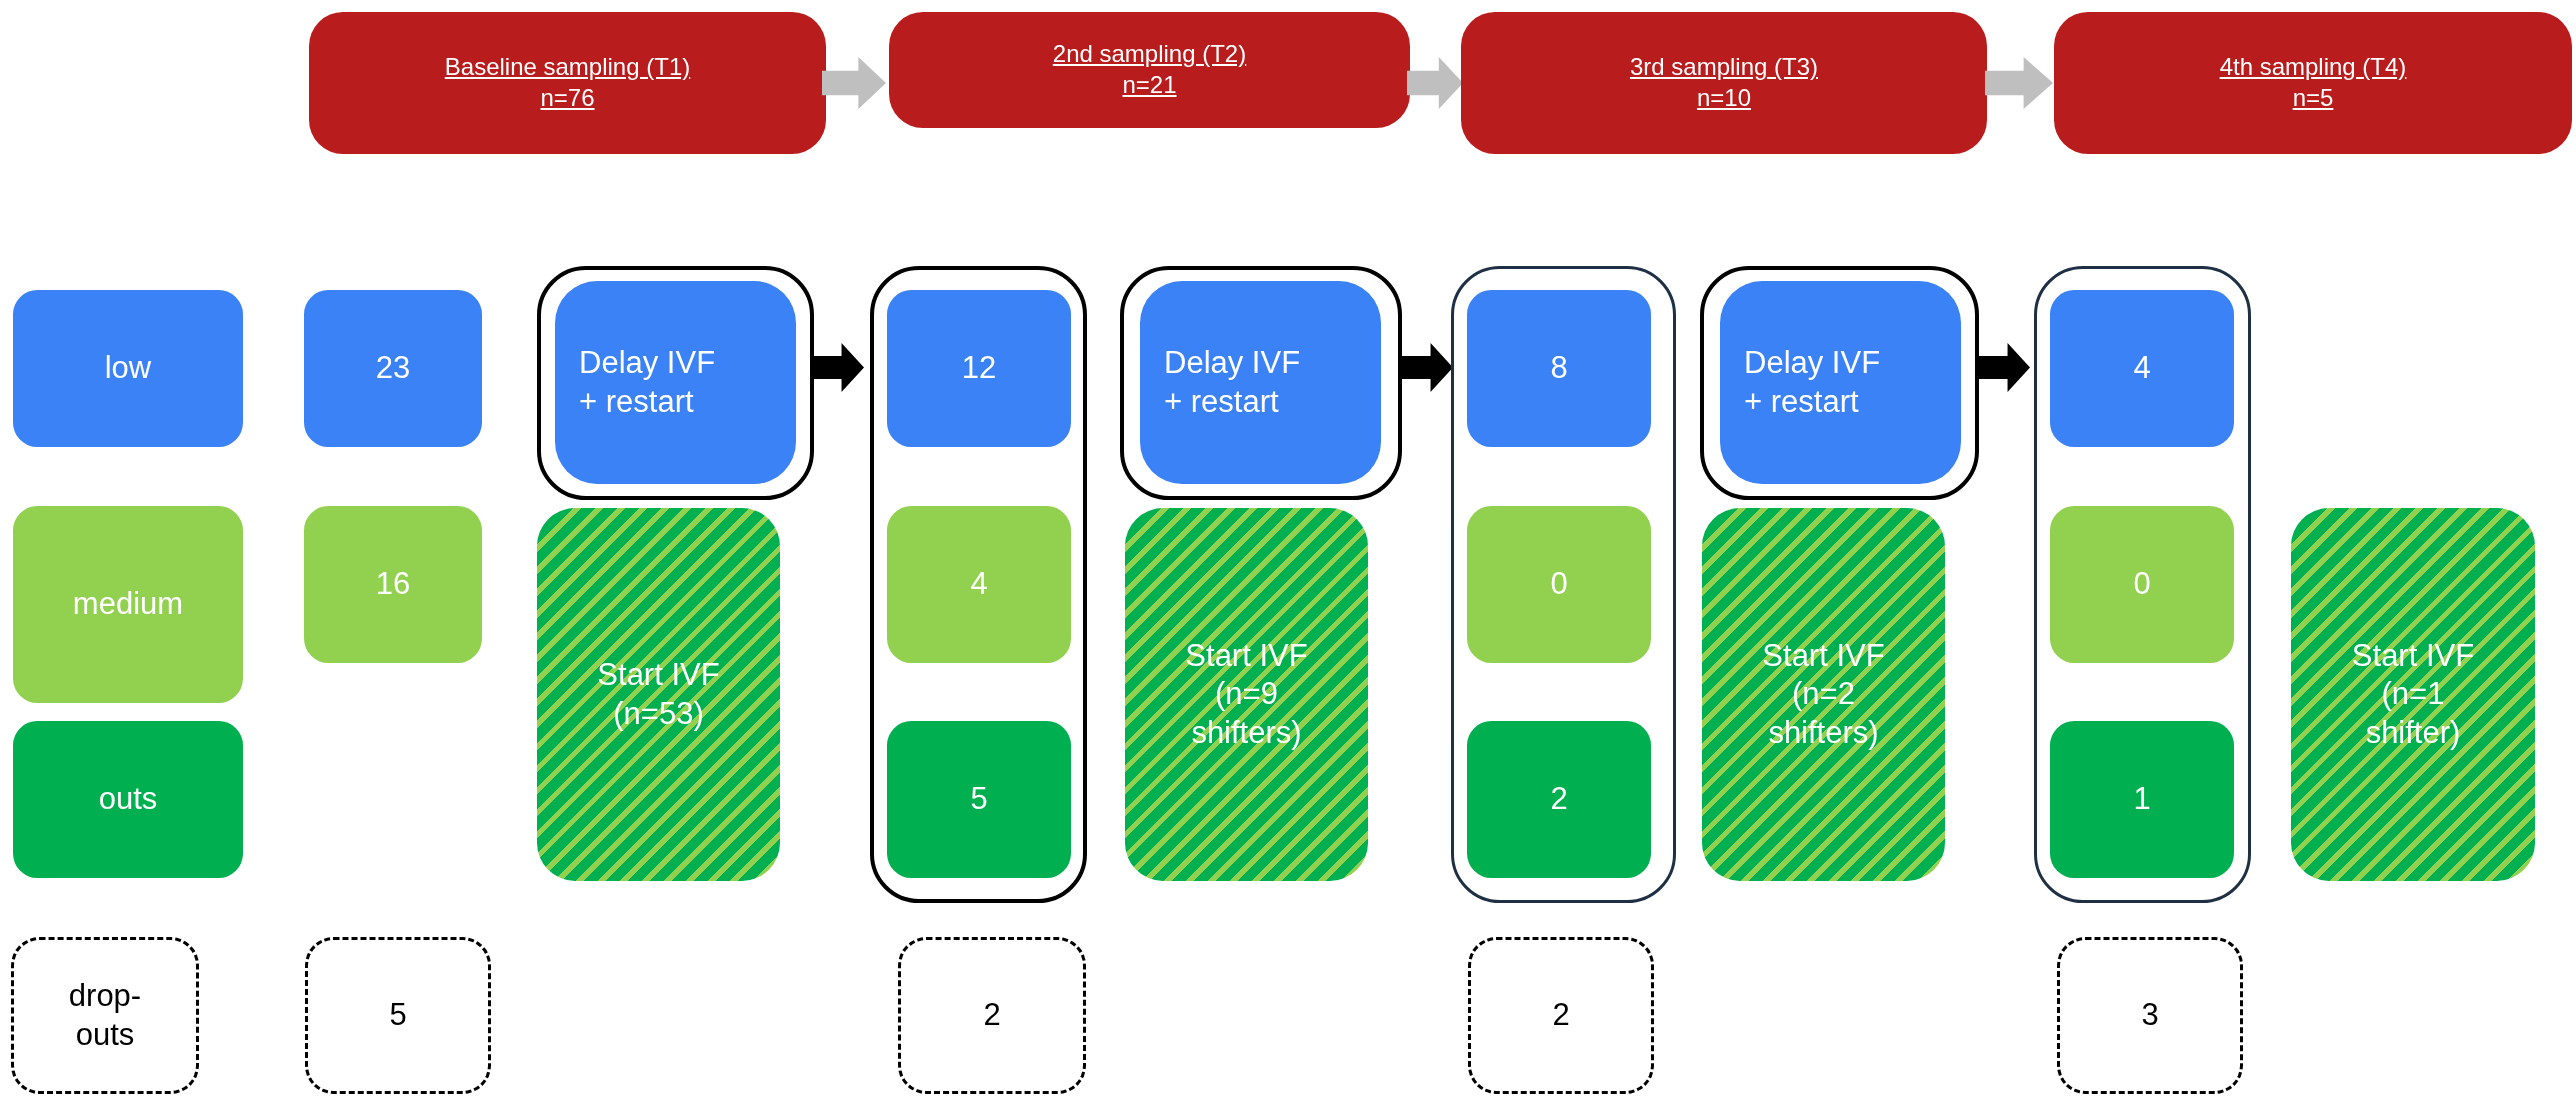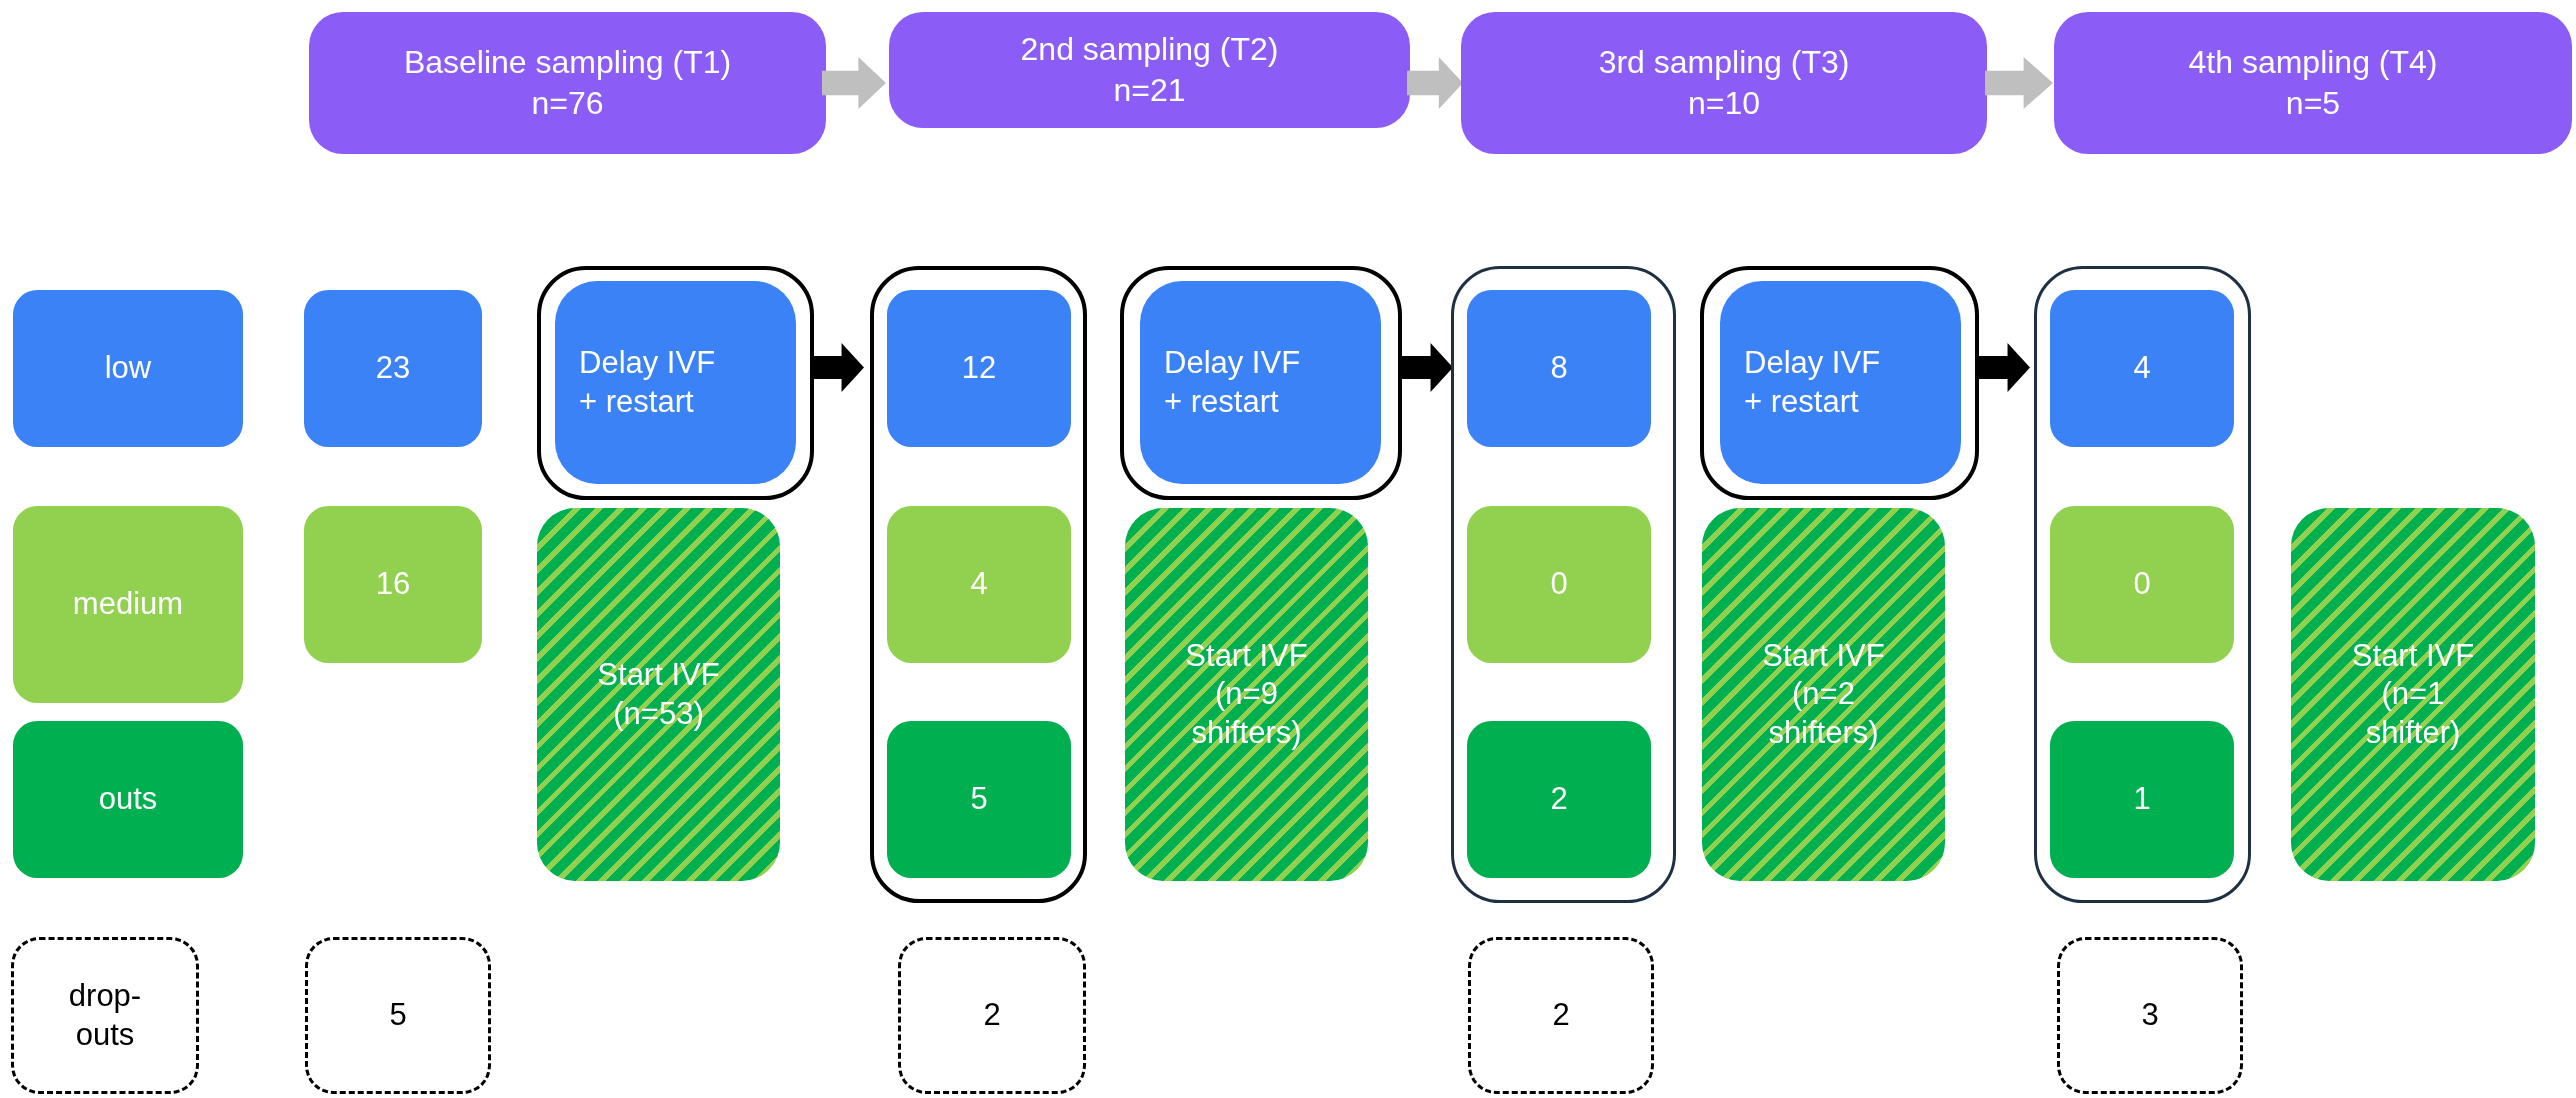--- a/index.html
+++ b/index.html
@@ -13,21 +13,21 @@
   .box{
     position:absolute;
     box-sizing:border-box;
     display:flex;flex-direction:column;
     align-items:center;justify-content:center;
     text-align:center;
     color:#ffffff;
     font-size:31px;line-height:1.24;
     border-radius:24.4px;
   }
-  .header-box{background:#8b5cf6;border-radius:34px;font-size:32px;line-height:1.26;}
+  .header-box{background:#b91c1c;border-radius:34px;font-size:24px;line-height:1.26;text-decoration:underline;}
   .red{background:#3b82f6;}
   .lgreen{background:#92D050;}
   .dgreen{background:#00B050;}
   .delay{
     border-radius:42px;
     align-items:flex-start;text-align:left;
     padding-left:24px;
   }
   .hatch{
     background:repeating-linear-gradient(135deg,#00B050 0px,#00B050 10.2px,#92D050 10.2px,#92D050 15.6px);

